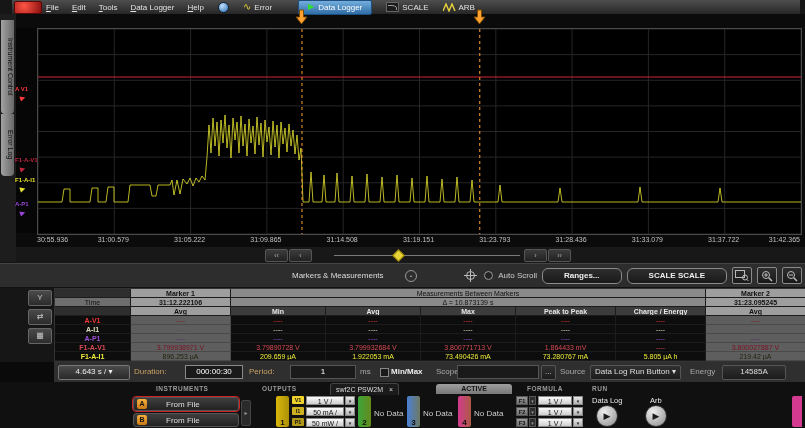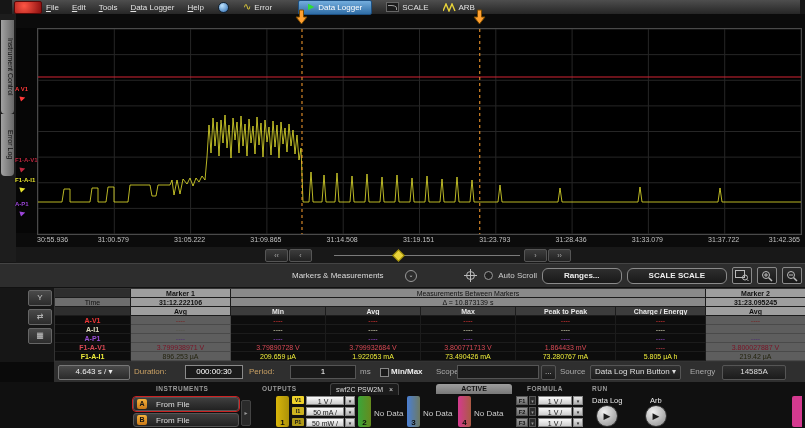--- a/index.html
+++ b/index.html
@@ -65,21 +65,21 @@
   .inbox{position:absolute;top:3px;height:12px;background:#1a1a1a;border:1px solid #555;color:#fff;text-align:center;line-height:12px;}
   .cb{position:absolute;left:380px;top:6px;width:7px;height:7px;background:#1a1a1a;border:1px solid #888;cursor:pointer;}
   .ddown{position:absolute;top:3px;height:13px;background:linear-gradient(#303030,#1c1c1c);border:1px solid #555;border-radius:2px;color:#ddd;line-height:12px;padding:0 4px;cursor:pointer;}
   .tan{color:#c9a063;}
   .gray{color:#aaa;}
   
   .panel{position:absolute;top:382px;left:0;width:805px;height:46px;background:#101010;}
   .phead{position:absolute;top:3px;font-size:6.5px;font-weight:bold;color:#9a9a9a;letter-spacing:0.5px;}
   .filetab{position:absolute;left:330px;top:1px;height:11px;background:#1b1b1b;border:1px solid #444;border-bottom:none;border-radius:3px 3px 0 0;color:#ddd;font-size:7px;line-height:10px;padding:0 5px;display:flex;gap:6px;align-items:center;cursor:pointer;}
   .activetab{position:absolute;left:436px;top:2px;width:76px;height:10px;background:linear-gradient(#9e9e9e,#787878);border-radius:3px 3px 0 0;color:#141414;font-size:7px;font-weight:bold;text-align:center;line-height:10px;cursor:pointer;}
-  .instbtn{position:absolute;left:133px;width:106px;height:14px;background:linear-gradient(#3e3e3e,#222);border:1px solid #555;border-radius:3px;display:flex;align-items:center;gap:9px;padding:0 3px;box-sizing:border-box;color:#ddd;font-size:8px;cursor:pointer;}
+  .instbtn{position:absolute;left:133px;width:106px;height:14px;background:linear-gradient(#3e3e3e,#222);border:1px solid #555;border-radius:3px;display:flex;align-items:center;gap:19px;padding:0 3px;box-sizing:border-box;color:#ddd;font-size:8px;cursor:pointer;}
   .sel{outline:1px solid #cc2222;}
   .chipAB{width:10px;height:10px;border-radius:2px;background:linear-gradient(#f5b13a,#c87818);color:#141414;font-size:7px;font-weight:bold;text-align:center;line-height:10px;}
   .expander{position:absolute;left:241px;top:18px;width:8px;height:24px;background:#2a2a2a;border:1px solid #444;border-radius:2px;color:#999;font-size:6px;text-align:center;line-height:24px;cursor:pointer;}
   .cbar{position:absolute;top:14px;width:13px;height:31px;border-radius:2px;color:#0d0d0d;font-size:8px;font-weight:bold;display:flex;align-items:flex-end;justify-content:center;}
   .nodata{position:absolute;top:27px;font-size:8px;color:#cfcfcf;}
   .chiprow{position:absolute;width:12px;height:8px;border-radius:1px;color:#141414;font-size:5.5px;font-weight:bold;text-align:center;line-height:8px;}
   .vbox{position:absolute;width:38px;height:9px;background:linear-gradient(#fafafa,#cfcfcf);color:#111;font-size:7px;text-align:center;line-height:9px;border:1px solid #888;box-sizing:border-box;}
   .dbtn{position:absolute;width:10px;height:9px;background:linear-gradient(#e8e8e8,#b2b2b2);border:1px solid #888;box-sizing:border-box;color:#222;font-size:5px;text-align:center;line-height:8px;cursor:pointer;}
   .fchip{position:absolute;width:12px;height:9px;background:linear-gradient(#9a9a9a,#707070);border:1px solid #555;box-sizing:border-box;color:#111;font-size:5.5px;font-weight:bold;text-align:center;line-height:8px;}
   .ftiny{position:absolute;width:7px;height:9px;background:#2c2c2c;border:1px solid #555;box-sizing:border-box;color:#999;font-size:5px;text-align:center;line-height:8px;cursor:pointer;}

